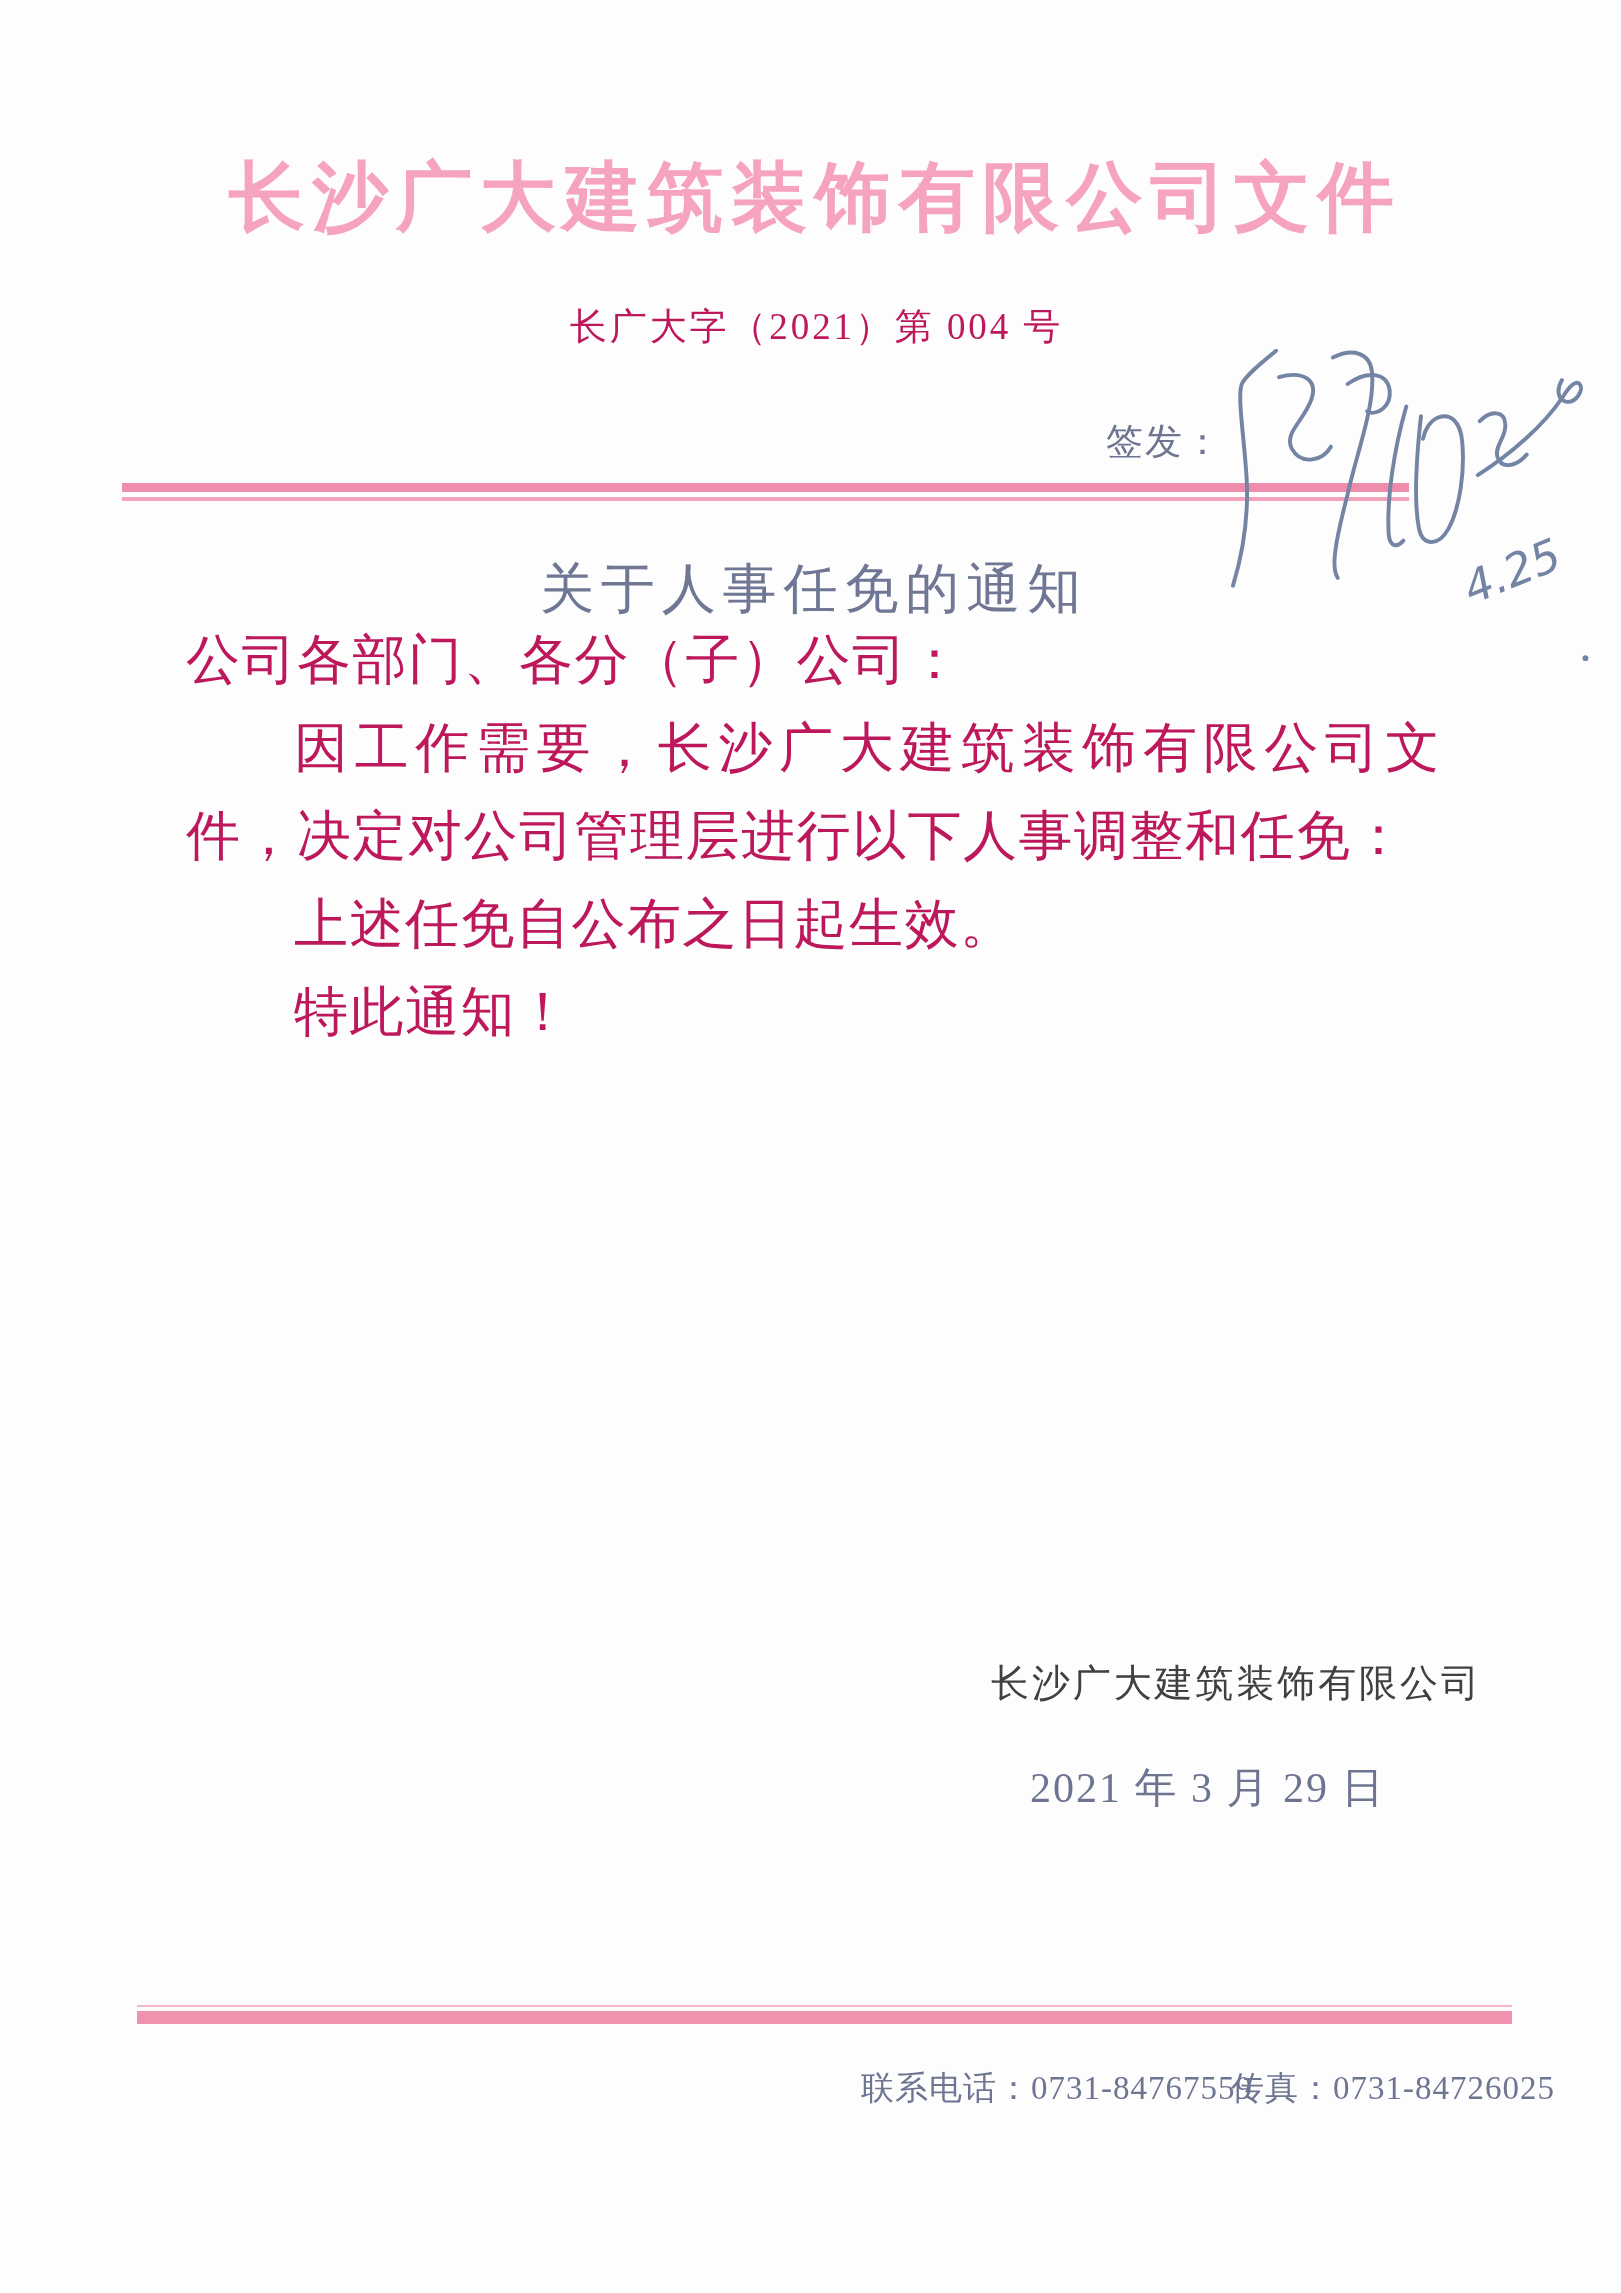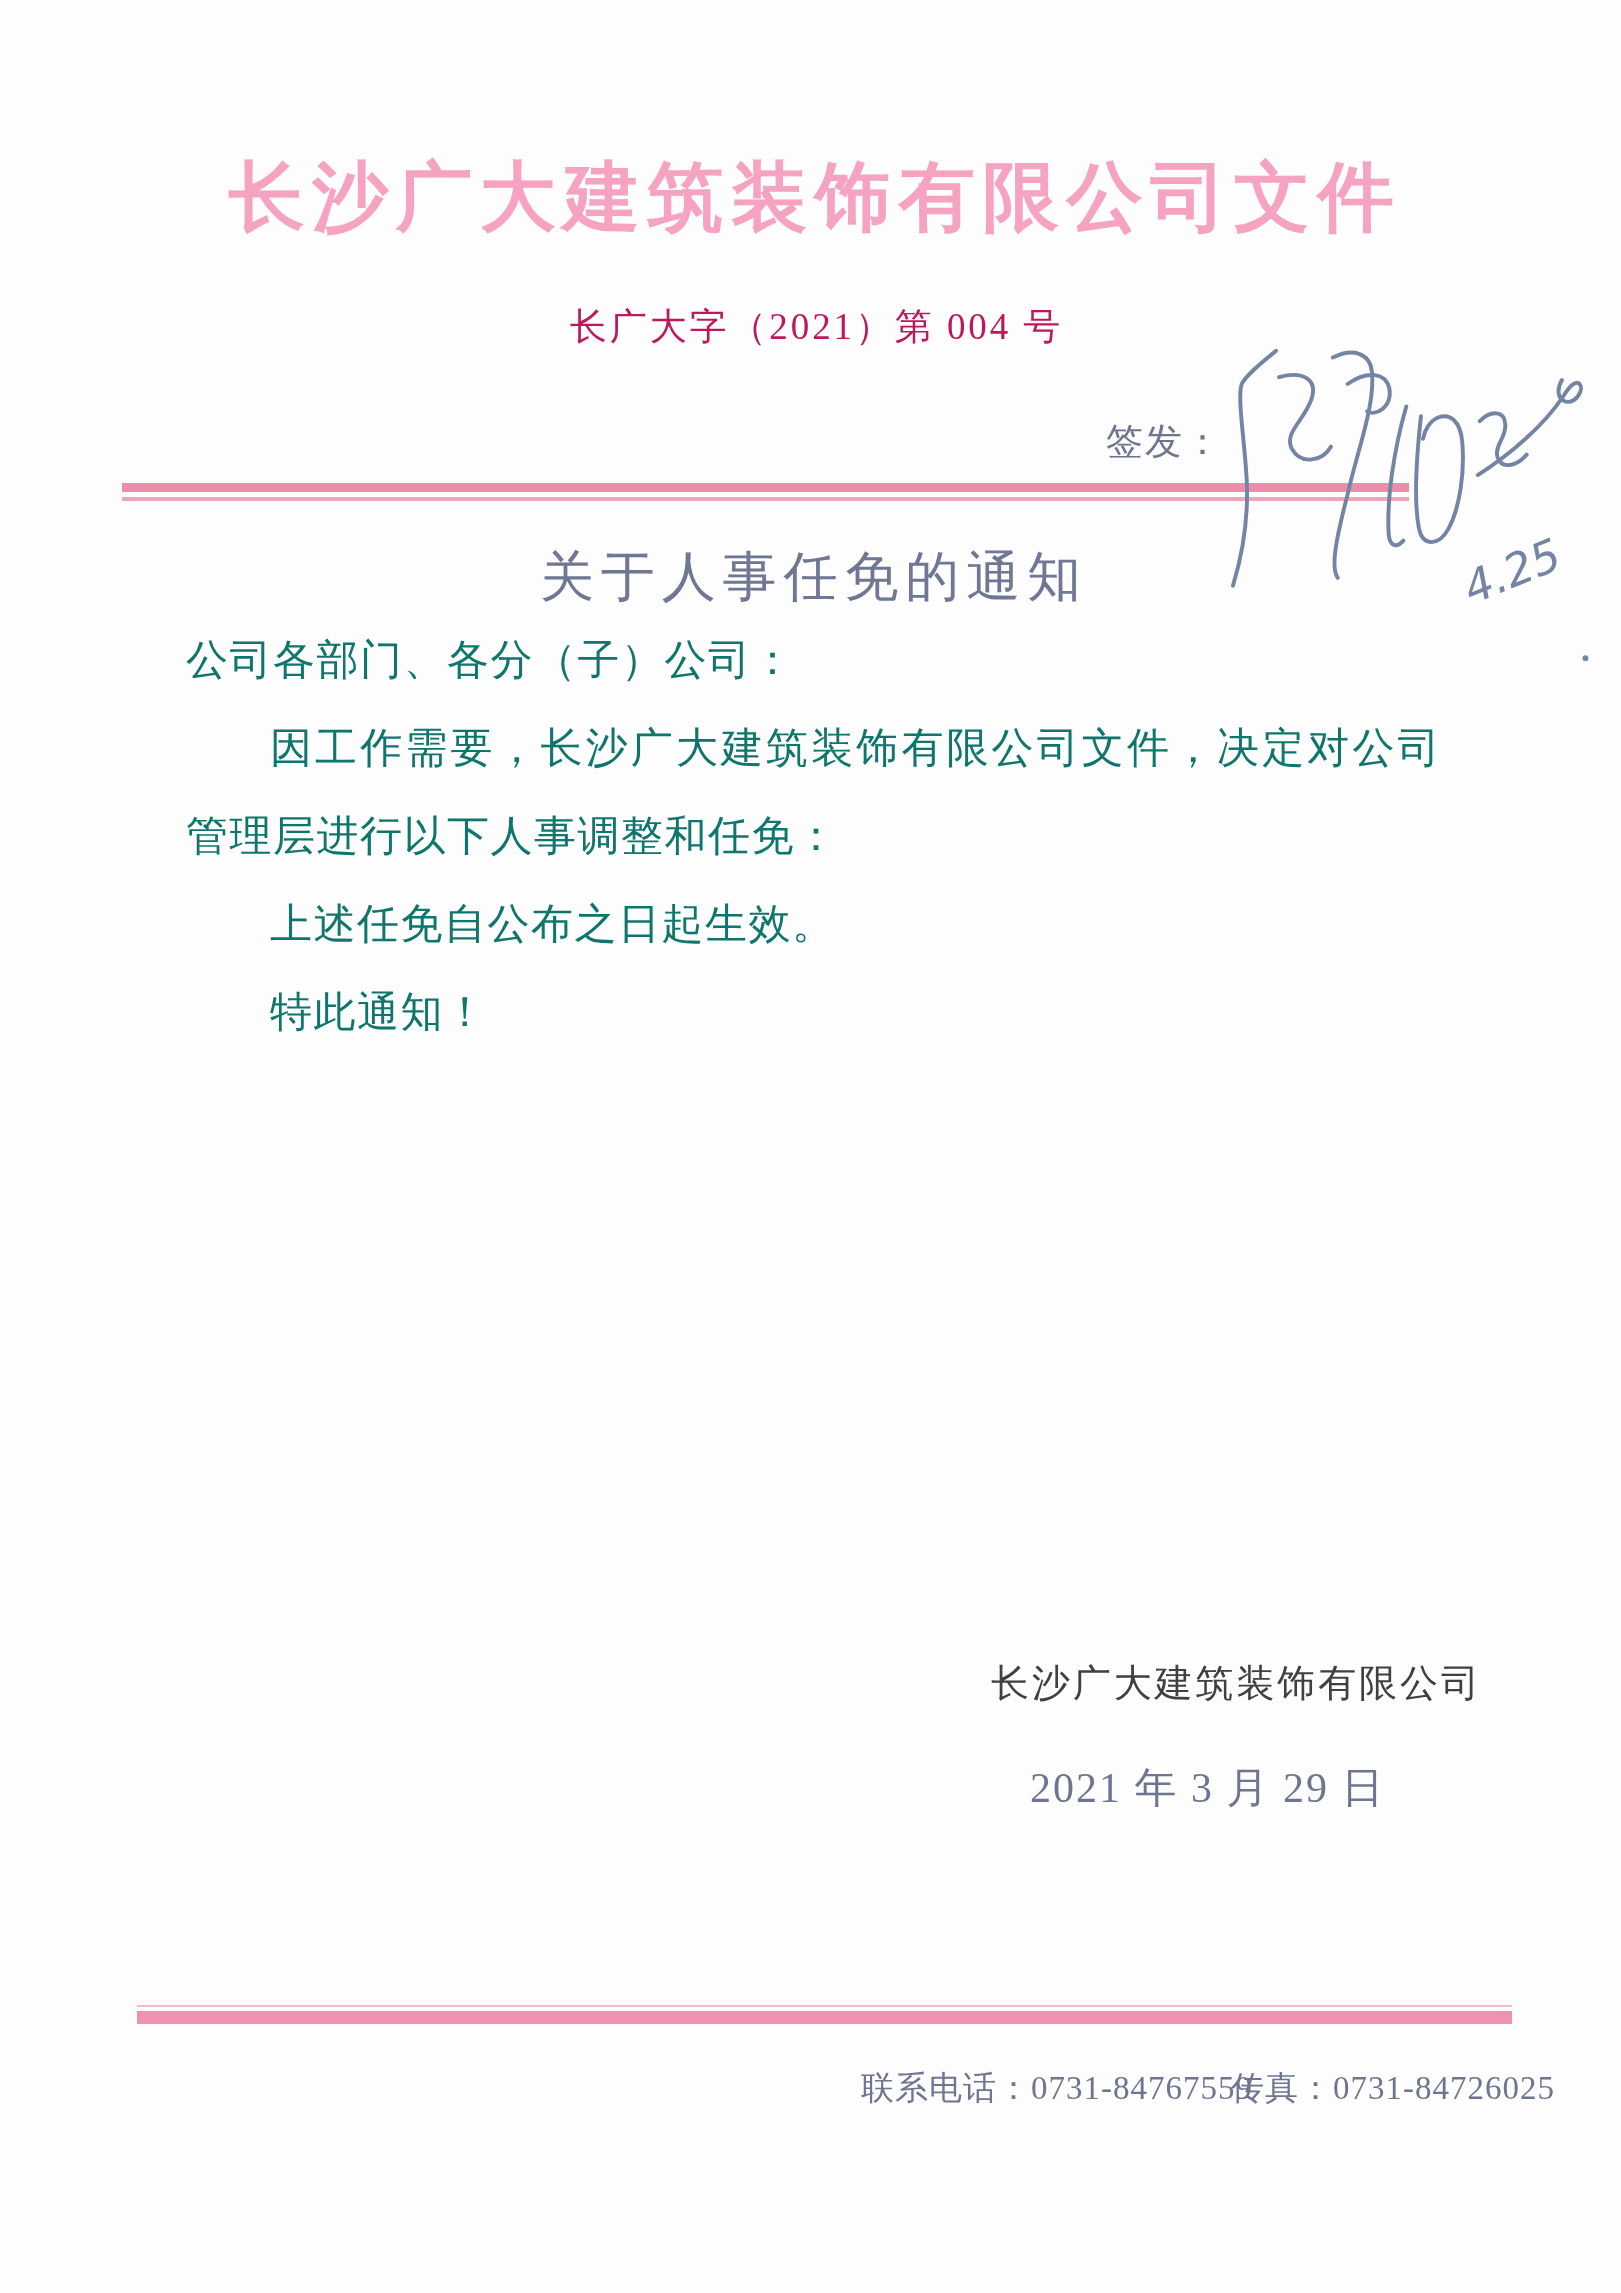--- a/index.html
+++ b/index.html
@@ -50,31 +50,31 @@
     background:#f08cab;
   }
   .rule-thin{
     position:absolute;left:122px;top:497px;
     width:1287px;height:3.9px;
     background:#f3a2bc;
   }
   
   .doc-title{
     position:absolute;left:0;right:0;top:541px;
-    margin:0;text-align:center;
+    margin:12px;text-align:center;
     font-size:54px;font-weight:normal;
     letter-spacing:6.9px;padding-left:6.9px;
     color:#6f7794;
   }
   .body-text{
     position:absolute;left:186px;top:616px;
     width:1255px;
-    font-size:42px;line-height:88px;
+    font-size:54px;line-height:88px;
     letter-spacing:1.5px;
-    color:#0f766e;
+    color:#be185d;
     text-align:justify;
   }
   .body-text p{margin:0;}
   .body-text p.para{text-indent:2em;}
   .signoff-company{
     position:absolute;left:943px;top:1658px;
     font-size:38px;letter-spacing:2.9px;
     color:#404040;
     margin-left:48px;
   }

